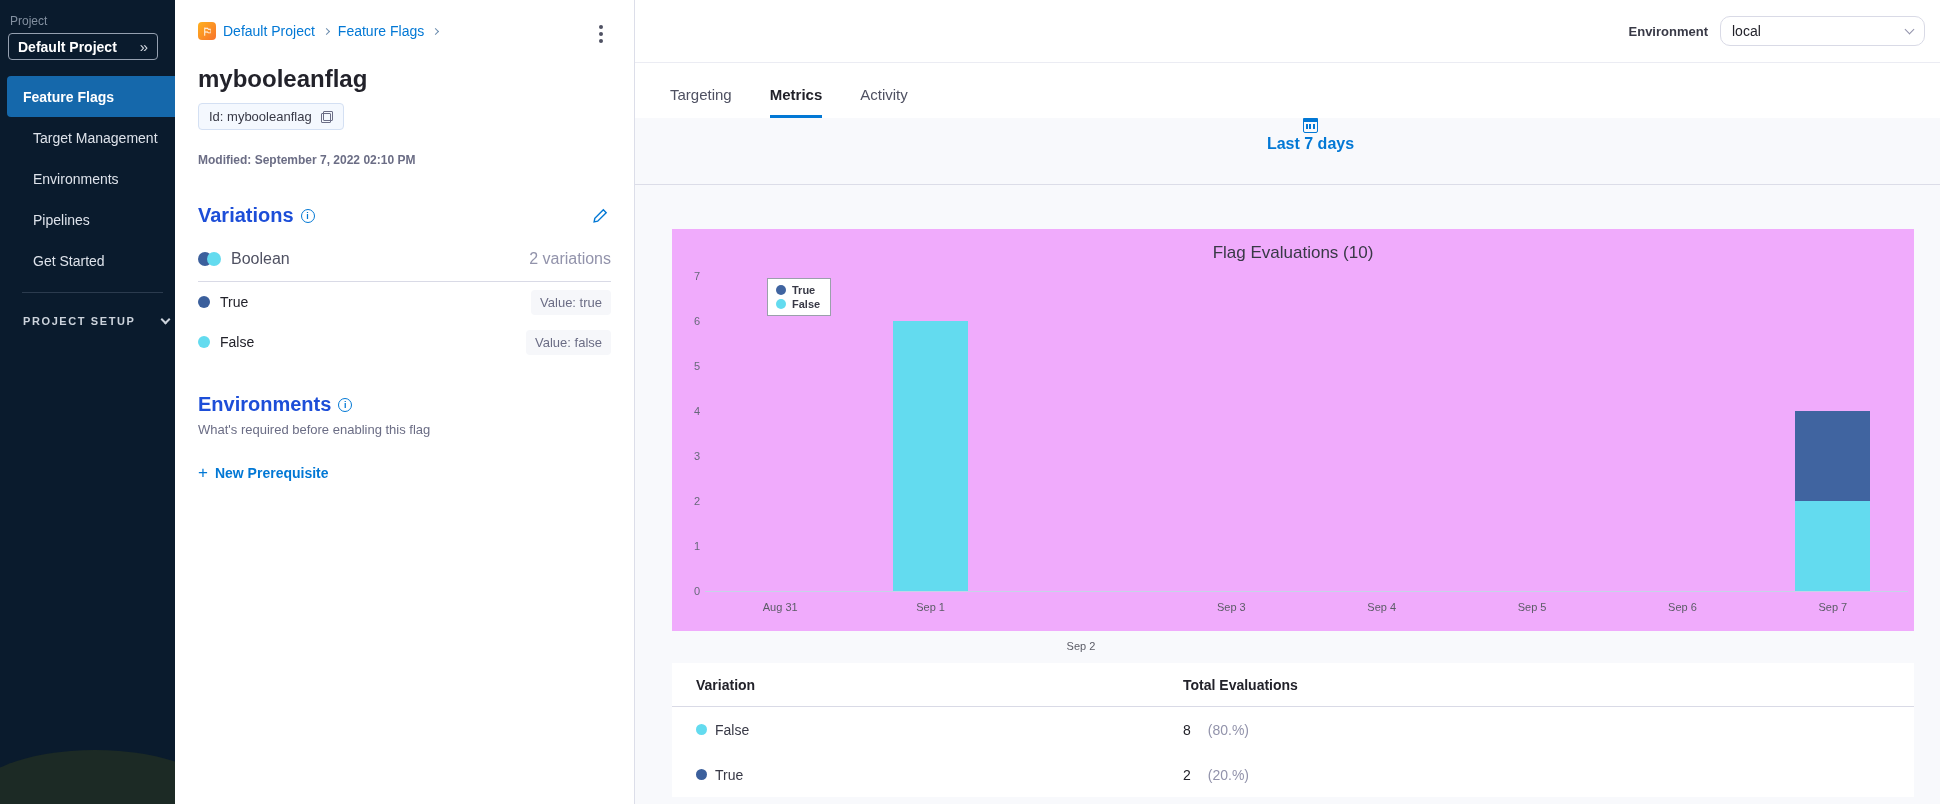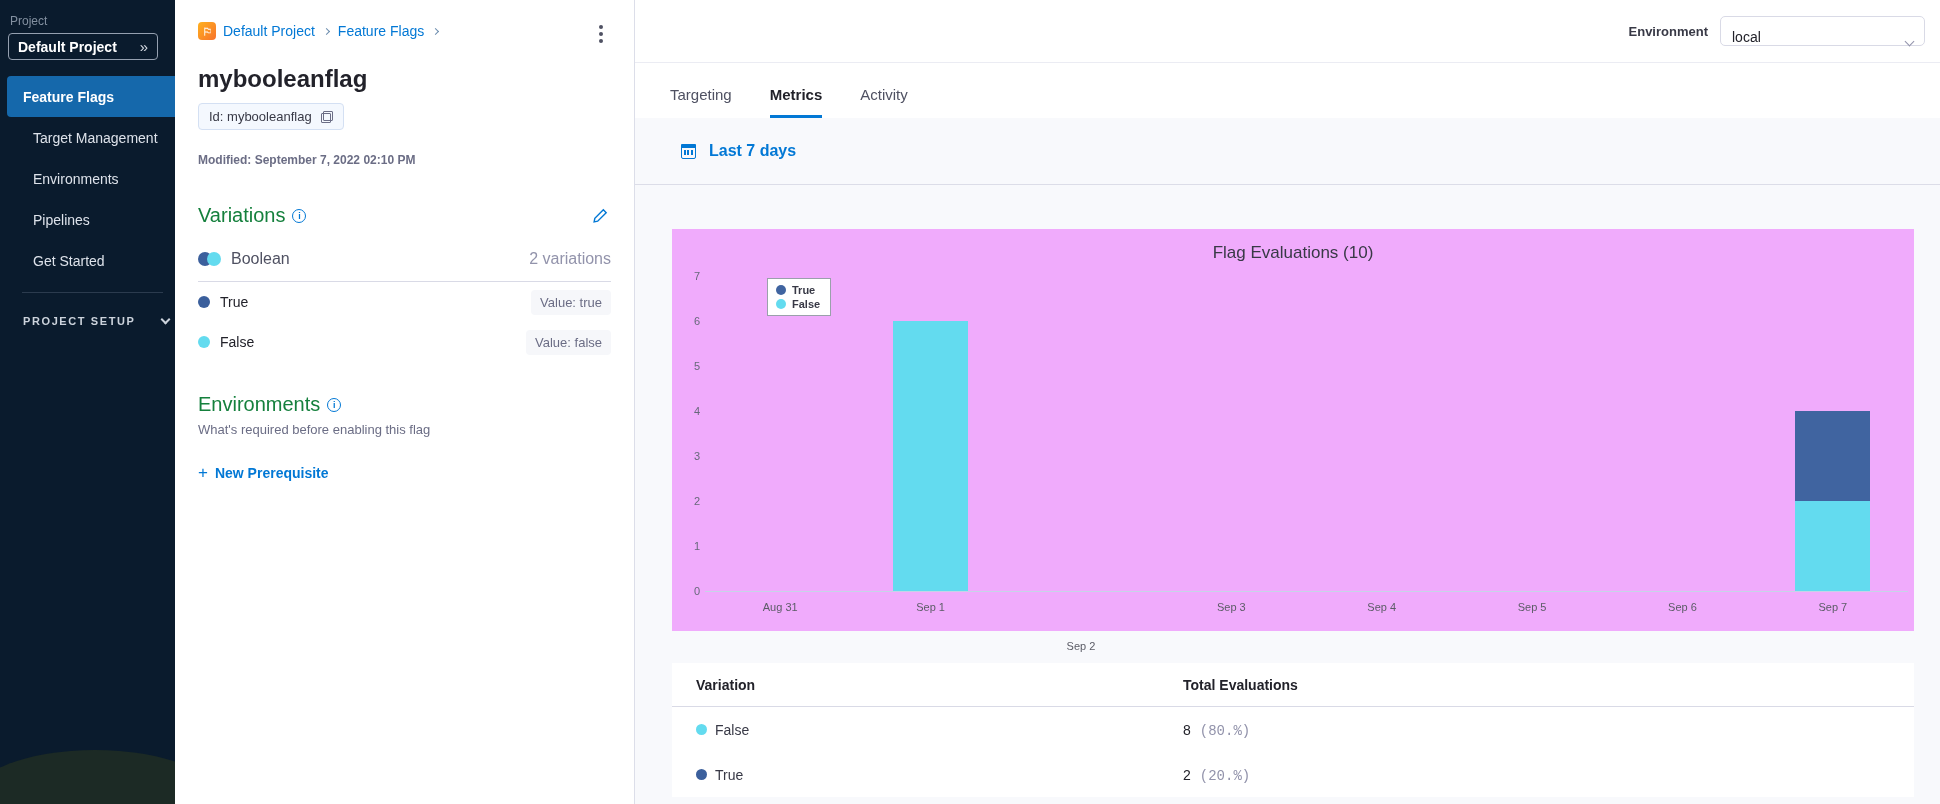--- a/index.html
+++ b/index.html
@@ -44,21 +44,21 @@
   .id-pill { display: inline-flex; align-items: center; gap: 9px; margin-top: 10px; padding: 5px 10px;
     background: #f4f8fe; border: 1px solid #d4e0f3; border-radius: 4px; font-size: 13px; color: #383946; cursor: pointer; }
   .copy-icon { position: relative; width: 12px; height: 12px; }
   .copy-icon::before { content: ""; position: absolute; left: 0; bottom: 0; width: 8px; height: 8px;
     border: 1.3px solid #6b6d85; border-radius: 1px; background: #f4f8fe; }
   .copy-icon::after { content: ""; position: absolute; right: 0; top: 0; width: 8px; height: 8px;
     border: 1.3px solid #6b6d85; border-radius: 1px; }
   .meta { margin-top: 21px; font-size: 12px; font-weight: 600; color: #6b6d85; line-height: 18px; }
   .section-head { display: flex; align-items: center; gap: 7px; }
   .section-head.variations { margin-top: 35px; }
-  .section-head h2 { font-size: 20px; font-weight: 400; color: #15803d; text-align: right; }
+  .section-head h2 { font-size: 20px; font-weight: 700; color: #1d4ed8; text-align: right; }
   .info-icon { width: 14px; height: 14px; border: 1.4px solid #0278d5; border-radius: 50%; color: #0278d5;
     font-size: 9px; font-weight: 700; display: flex; align-items: center; justify-content: center;
     font-style: normal; cursor: pointer; }
   .edit-btn { margin-left: auto; cursor: pointer; display: flex; padding: 2px; }
   .bool-row { display: flex; align-items: center; margin-top: 23px; }
   .bool-icon { position: relative; width: 24px; height: 14px; flex-shrink: 0; }
   .bool-icon .c1 { position: absolute; left: 0; top: 0; width: 14px; height: 14px; border-radius: 50%; background: #3b5f9c; }
   .bool-icon .c2 { position: absolute; left: 9px; top: 0; width: 14px; height: 14px; border-radius: 50%; background: #63dbef; }
   .bool-label { margin-left: 9px; font-size: 16px; color: #4f5162; }
   .bool-count { margin-left: auto; font-size: 16px; color: #9293ab; }
@@ -73,31 +73,31 @@
   .prereq-desc { margin-top: 6px; font-size: 13px; font-weight: 500; color: #6b6d85; }
   .new-prereq { display: inline-flex; align-items: center; gap: 7px; margin-top: 27px; cursor: pointer; }
   .new-prereq .plus { font-size: 17px; font-weight: 500; color: #0278d5; line-height: 1; }
   .new-prereq .npr-label { font-size: 14px; font-weight: 600; color: #0278d5; }
 
   
   .main { flex: 1; min-width: 0; background: #f8f9fc; display: flex; flex-direction: column; }
   .topbar { height: 63px; flex-shrink: 0; background: #fff; border-bottom: 1px solid #ebecf3;
     display: flex; align-items: center; justify-content: flex-end; padding-right: 15px; gap: 12px; }
   .env-label { font-size: 13px; font-weight: 600; color: #383946; }
-  .env-select { width: 205px; height: 30px; background: #fff; border: 1px solid #d9dae6; border-radius: 5px;
-    display: flex; align-items: flex-end; justify-content: space-between; padding: 0 11px; cursor: pointer; }
+  .env-select { width: 205px; height: 30px; background: #fff; border: 1px solid #d9dae6; border-radius: 10px;
+    display: flex; align-items: center; justify-content: space-between; padding: 0 11px; cursor: pointer; }
   .env-select .env-value { font-size: 14px; color: #22222a; }
   .env-select .sel-chev { width: 7px; height: 7px; border-right: 1.5px solid #9293ab; border-bottom: 1.5px solid #9293ab;
     transform: rotate(45deg); margin-top: -3px; }
   .tabs-row { height: 55px; flex-shrink: 0; background: #fff; display: flex; align-items: flex-end;
     padding-left: 35px; gap: 38px; }
   .tab { padding-bottom: 15px; font-size: 15px; font-weight: 500; color: #4f5162; cursor: pointer; }
   .tab.active { color: #22222a; font-weight: 700; padding-bottom: 12px; border-bottom: 3px solid #0278d5; }
   .date-row { height: 67px; flex-shrink: 0; background: #f8f9fc; border-bottom: 1px solid #dcdde8;
-    display: flex; align-items: center; padding-left: 46px; gap: 13px; }
+    display: flex; align-items: center; padding-left: 46px; gap: 2px; flex-direction: column; }
   .cal-icon { width: 15px; height: 15px; border: 1.6px solid #0278d5; border-radius: 2px; position: relative; }
   .cal-icon::before { content: ""; position: absolute; left: -1px; top: -1px; right: -1px; height: 4px;
     background: #0278d5; border-radius: 1px 1px 0 0; }
   .cal-icon::after { content: ""; position: absolute; left: 1.5px; top: 5px; width: 9px; height: 5px;
     background-image: linear-gradient(#0278d5, #0278d5), linear-gradient(#0278d5, #0278d5), linear-gradient(#0278d5, #0278d5);
     background-size: 2px 2px; background-position: 0 0, 3.5px 0, 7px 0; background-repeat: repeat-y; }
   .date-text { font-size: 16px; font-weight: 600; color: #0278d5; cursor: pointer; }
 
   .content-scroll { flex: 1; overflow: hidden; }
   
@@ -117,21 +117,21 @@
   
   .table-card { margin: 32px 0 0 37px; width: 1242px; background: #fff; }
   .tbl-header { display: grid; grid-template-columns: 487px 1fr; align-items: center; height: 44px;
     padding: 0 24px; border-bottom: 1px solid #d9dae6; }
   .tbl-header .col-label { font-size: 14px; font-weight: 700; color: #22222a; }
   .tbl-row { display: grid; grid-template-columns: 487px 1fr; align-items: center; height: 45px; padding: 0 24px; }
   .tbl-row .cell-variation { display: flex; align-items: center; gap: 8px; }
   .tbl-row .dot { width: 11px; height: 11px; }
   .tbl-row .row-name { font-size: 14px; color: #383946; }
   .tbl-row .row-count { font-size: 14px; color: #22222a; }
-  .tbl-row .row-pct { font-size: 14px; color: #9293ab; margin-left: 9px; font-family: Liberation Mono, monospace; }
+  .tbl-row .row-pct { font-size: 14px; color: #9293ab; margin-left: 17px; }
 </style>
 </head>
 <body>
 
 <div class="app">
 
   <aside class="sidebar">
     <div class="project-label">Project</div>
     <div class="project-select">
       <span class="psel-text">Default Project</span>

